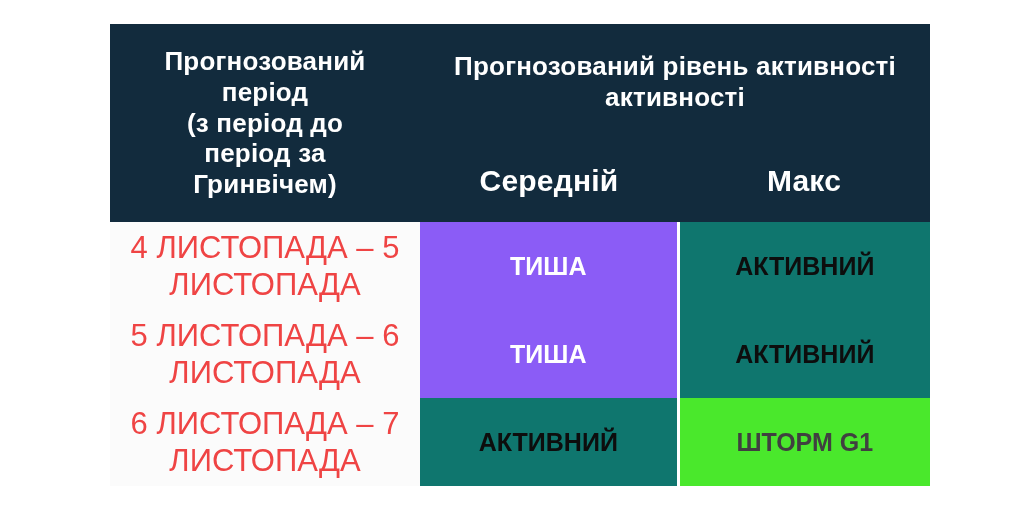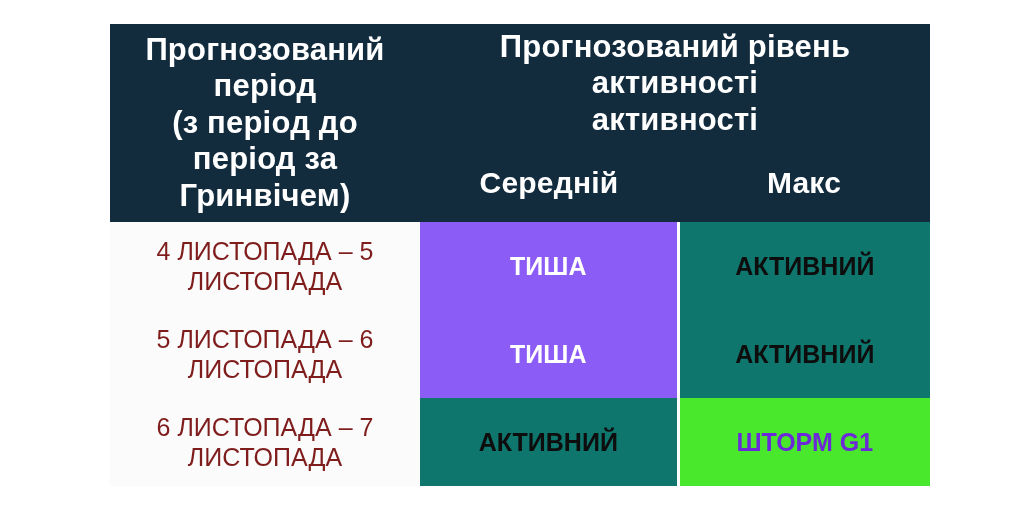--- a/index.html
+++ b/index.html
@@ -37,21 +37,21 @@
   }
   .col-period { width: 310px; }
   .col-mean   { width: 258px; }
   .col-max    { width: 252px; }
 
   
   .hdr {
     background: #122b3d;
     color: #ffffff;
     font-weight: bold;
-    font-size: 31px;
+    font-size: 26px;
     line-height: 1.18;
     letter-spacing: 0.2px;
   }
   .hdr-period {
     height: 198px;
     padding: 0 12px;
     border-right: 3px solid #ffffff;
   }
   .hdr-span {
     height: 100px;
@@ -60,22 +60,22 @@
   }
   .hdr-sub {
     height: 72px;
     font-size: 30px;
   }
   .hdr-sub-mean { border-right: 3px solid #ffffff; }
 
   
   .row-period {
     background: #fbfbfb;
-    color: #7f1d1d;
-    font-size: 25px;
+    color: #ef4444;
+    font-size: 31px;
     line-height: 1.2;
     height: 88px;
     padding: 0 16px;
     border-right: 3px solid #ffffff;
     border-bottom: 2px solid #dedede;
   }
   .cell-level {
     font-weight: bold;
     font-size: 25px;
     height: 88px;
@@ -85,21 +85,21 @@
   .lvl-quiet {
     background: #8b5cf6;
     color: #ffffff;
   }
   .lvl-active {
     background: #0f766e;
     color: #0d0d0d;
   }
   .lvl-storm {
     background: #4ae82c;
-    color: #6d28d9;
+    color: #404040;
   }
   .row-last .row-period { border-bottom: 0; }
   .row-last .cell-level { border-bottom: 0; }
 
   .period-line { display: block; }
 </style>
 </head>
 <body>
 
 <div class="sheet">

